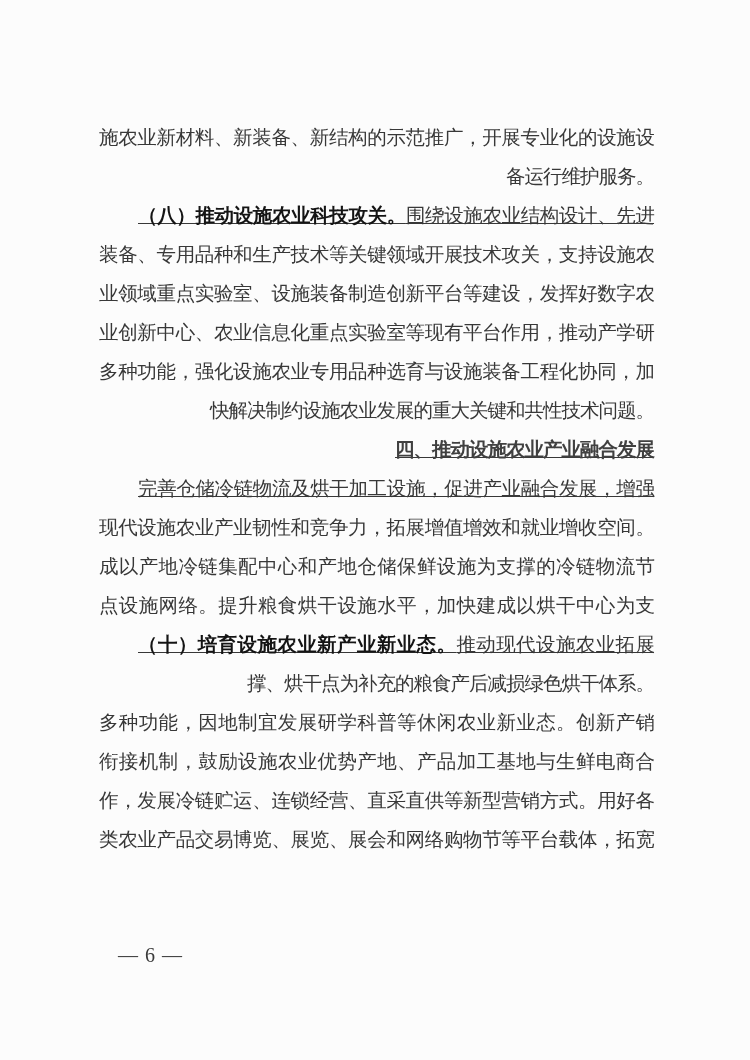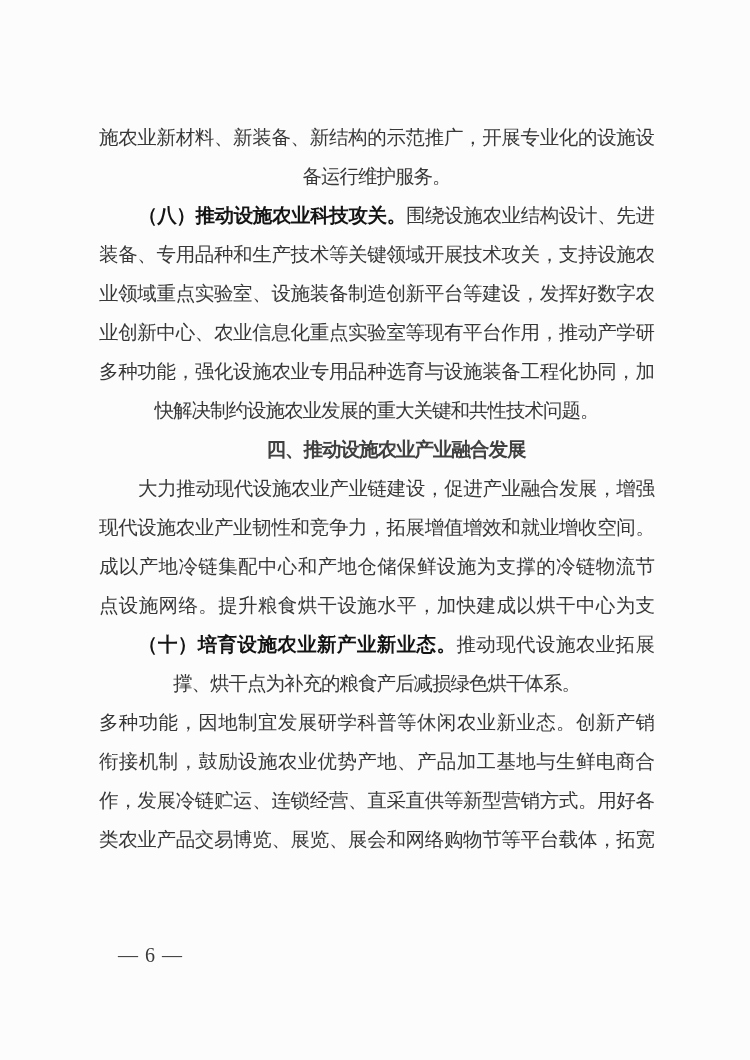--- a/index.html
+++ b/index.html
@@ -21,29 +21,30 @@
     top: 118px;
     width: 555px;
   }
   .line {
     height: 39px;
     line-height: 39px;
     font-size: 19.5px;
     letter-spacing: -1px;
     color: #383838;
     white-space: nowrap;
-    text-align: center;
+    text-align: right;
   }
   .line.j {
     white-space: normal;
     text-align: justify;
     text-align-last: justify;
   }
   .line.indent {
     padding-left: 39px;
+    text-decoration: underline;
   }
   .s-body {
     font-family: "Liberation Serif", serif;
     font-weight: normal;
     color: #383838;
   }
   .s-bold {
     font-family: "Liberation Serif", serif;
     font-weight: bold;
     color: #141414;
@@ -72,21 +73,21 @@
   <div class="text-block">
       <div class="line j"><span class="s-body">施农业新材料、新装备、新结构的示范推广，开展专业化的设施设</span></div>
       <div class="line"><span class="s-body">备运行维护服务。</span></div>
       <div class="line j indent"><span class="s-bold">（八）推动设施农业科技攻关。</span><span class="s-body">围绕设施农业结构设计、先进</span></div>
       <div class="line j"><span class="s-body">装备、专用品种和生产技术等关键领域开展技术攻关，支持设施农</span></div>
       <div class="line j"><span class="s-body">业领域重点实验室、设施装备制造创新平台等建设，发挥好数字农</span></div>
       <div class="line j"><span class="s-body">业创新中心、农业信息化重点实验室等现有平台作用，推动产学研</span></div>
       <div class="line j"><span class="s-body">多种功能，强化设施农业专用品种选育与设施装备工程化协同，加</span></div>
       <div class="line"><span class="s-body">快解决制约设施农业发展的重大关键和共性技术问题。</span></div>
       <div class="line indent"><span class="s-heading">四、推动设施农业产业融合发展</span></div>
-      <div class="line j indent"><span class="s-body">大力推动现代设施农业产业链建设，促进产业融合发展，增强</span></div>
+      <div class="line j indent"><span class="s-body">完善仓储冷链物流及烘干加工设施，促进产业融合发展，增强</span></div>
       <div class="line j"><span class="s-body">现代设施农业产业韧性和竞争力，拓展增值增效和就业增收空间。</span></div>
       <div class="line j"><span class="s-body">成以产地冷链集配中心和产地仓储保鲜设施为支撑的冷链物流节</span></div>
       <div class="line j"><span class="s-body">点设施网络。提升粮食烘干设施水平，加快建成以烘干中心为支</span></div>
       <div class="line j indent"><span class="s-bold">（十）培育设施农业新产业新业态。</span><span class="s-body">推动现代设施农业拓展</span></div>
       <div class="line"><span class="s-body">撑、烘干点为补充的粮食产后减损绿色烘干体系。</span></div>
       <div class="line j"><span class="s-body">多种功能，因地制宜发展研学科普等休闲农业新业态。创新产销</span></div>
       <div class="line j"><span class="s-body">衔接机制，鼓励设施农业优势产地、产品加工基地与生鲜电商合</span></div>
       <div class="line j"><span class="s-body">作，发展冷链贮运、连锁经营、直采直供等新型营销方式。用好各</span></div>
       <div class="line j"><span class="s-body">类农业产品交易博览、展览、展会和网络购物节等平台载体，拓宽</span></div>
     </div>

